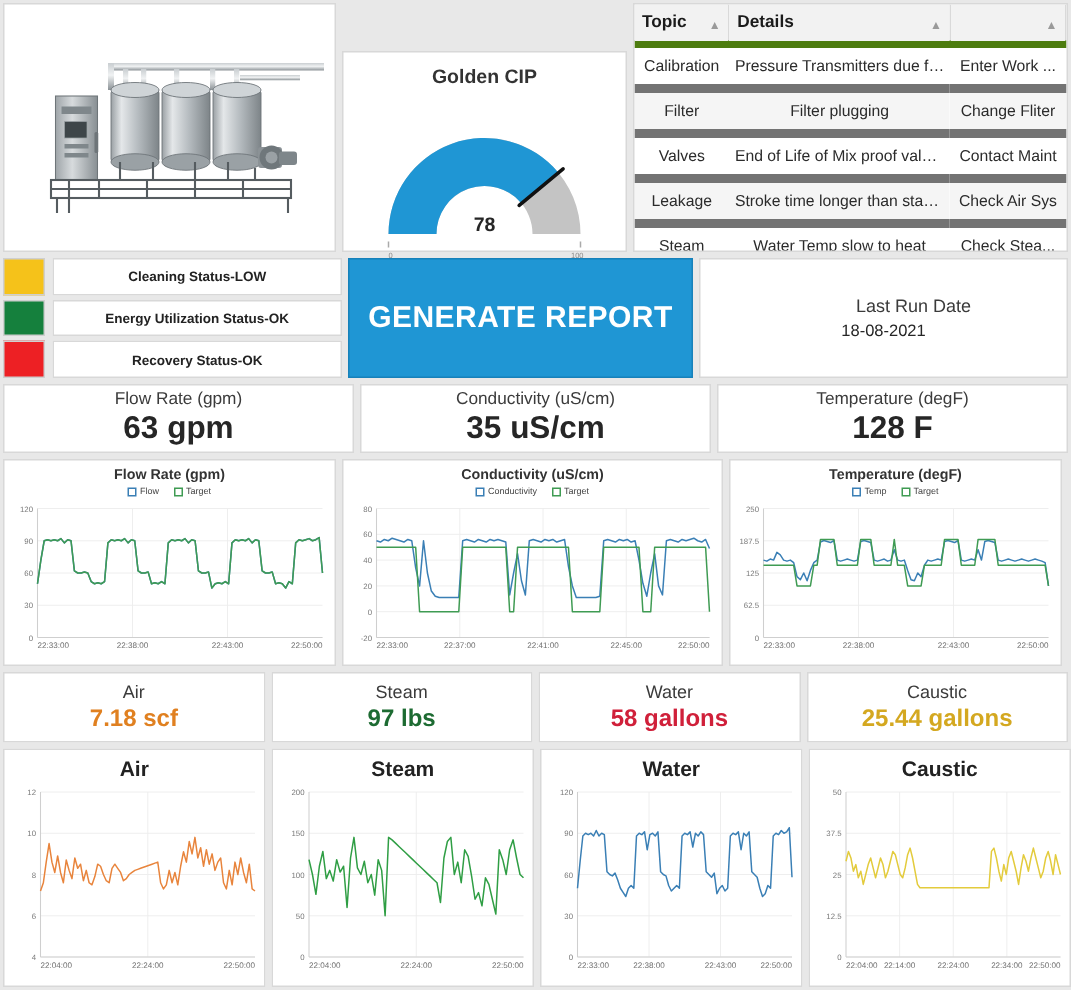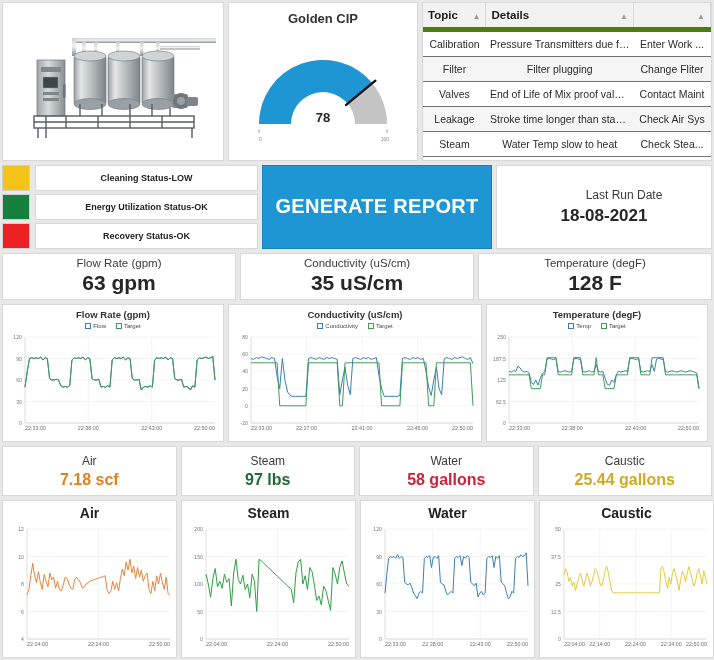--- a/index.html
+++ b/index.html
@@ -9,63 +9,63 @@
     font-family: "Liberation Sans", sans-serif;
     color: #262626;
     overflow: hidden;
   }
   .dash { width: 714px; height: 660px; display: flex; flex-direction: column; gap: 4px; padding: 2px; }
   .card { background: #fff; border: 1px solid #d8d8d8; }
 
   
   .row1 { display: flex; gap: 4px; height: 166px; }
   .img-card { width: 222px; padding: 4px; display: flex; align-items: center; justify-content: center; }
-  .gauge-card { width: 190px; display: flex; flex-direction: column; align-items: center; padding-top: 8px; }
+  .gauge-card { width: 190px; display: flex; flex-direction: column; align-items: center; padding-top: 8px; margin-top: 32px; }
   .gauge-title { font-size: 13px; font-weight: bold; color: #333; }
   .gauge-wrap { position: relative; margin-top: 6px; }
   .gauge-val { position: absolute; left: 0; right: 0; top: 78px; text-align: center; font-size: 13px; font-weight: bold; }
   .gauge-min, .gauge-max { position: absolute; top: 104px; font-size: 5px; color: #888; }
   .gauge-min { left: 18px; }
   .gauge-max { right: 16px; }
   .table-card { flex: 1; overflow: hidden; }
 
   table.alerts { width: 100%; border-collapse: collapse; font-size: 10.5px; }
   table.alerts th {
     background: #f2f2f2; border-bottom: 5px solid #4d7c0f; border-right: 1px solid #d9d9d9;
     font-size: 11.5px; font-weight: bold; text-align: left; padding: 6px 5px; color: #1b1b1b;
     position: relative; white-space: nowrap;
   }
   table.alerts th .caret { position: absolute; right: 5px; top: 9px; color: #9a9a9a; font-size: 8px; }
   table.alerts td {
     padding: 6px 4px; text-align: center; color: #2b2b2b; white-space: nowrap;
     overflow: hidden; text-overflow: ellipsis; max-width: 0;
   }
   table.alerts tbody tr:nth-child(even) { background: #f5f5f5; }
-  table.alerts tbody tr { border-bottom: 1px solid #737373; }
+  table.alerts tbody tr { border-bottom: 6px solid #737373; }
   .col-topic { width: 64px; }
   .col-details { width: 152px; }
   .col-action { width: 80px; }
 
   
   .row2 { display: flex; gap: 4px; height: 88px; }
-  .status-col { width: 256px; display: flex; flex-direction: column; gap: 3px; }
+  .status-col { width: 226px; display: flex; flex-direction: column; gap: 3px; }
   .status-row { display: flex; gap: 5px; flex: 1; align-items: stretch; }
   .swatch { width: 28px; border: 1px solid #cfcfcf; }
   .status-label {
     flex: 1; border: 1px solid #d8d8d8; background: #fff; display: flex;
     align-items: center; justify-content: center; font-size: 9px; font-weight: bold; color: #222;
   }
   .report-btn {
     width: 230px; background: #1f96d4; border: 1px solid #1781ba; color: #fff;
     display: flex; align-items: center; justify-content: center;
     font-size: 20px; font-weight: bold; letter-spacing: .3px; cursor: pointer;
   }
   .lastrun { flex: 1; display: flex; flex-direction: column; align-items: center; justify-content: center; gap: 4px; }
   .lastrun .lbl { font-size: 12px; color: #3b3b3b; padding-left: 40px; }
-  .lastrun .val { font-size: 17px; font-weight: bold; }
+  .lastrun .val { font-size: 11px; font-weight: normal; }
 
   
   .row3 { display: flex; gap: 4px; height: 50px; }
   .kpi { flex: 1; display: flex; flex-direction: column; align-items: center; justify-content: center; gap: 2px; }
   .kpi .lbl { font-size: 11.5px; color: #3b3b3b; }
   .kpi .val { font-size: 21px; font-weight: bold; }
 
   
   .row4 { display: flex; gap: 4px; height: 138px; }
   .chart-card { display: flex; flex-direction: column; align-items: center; padding: 4px 2px 2px; }

